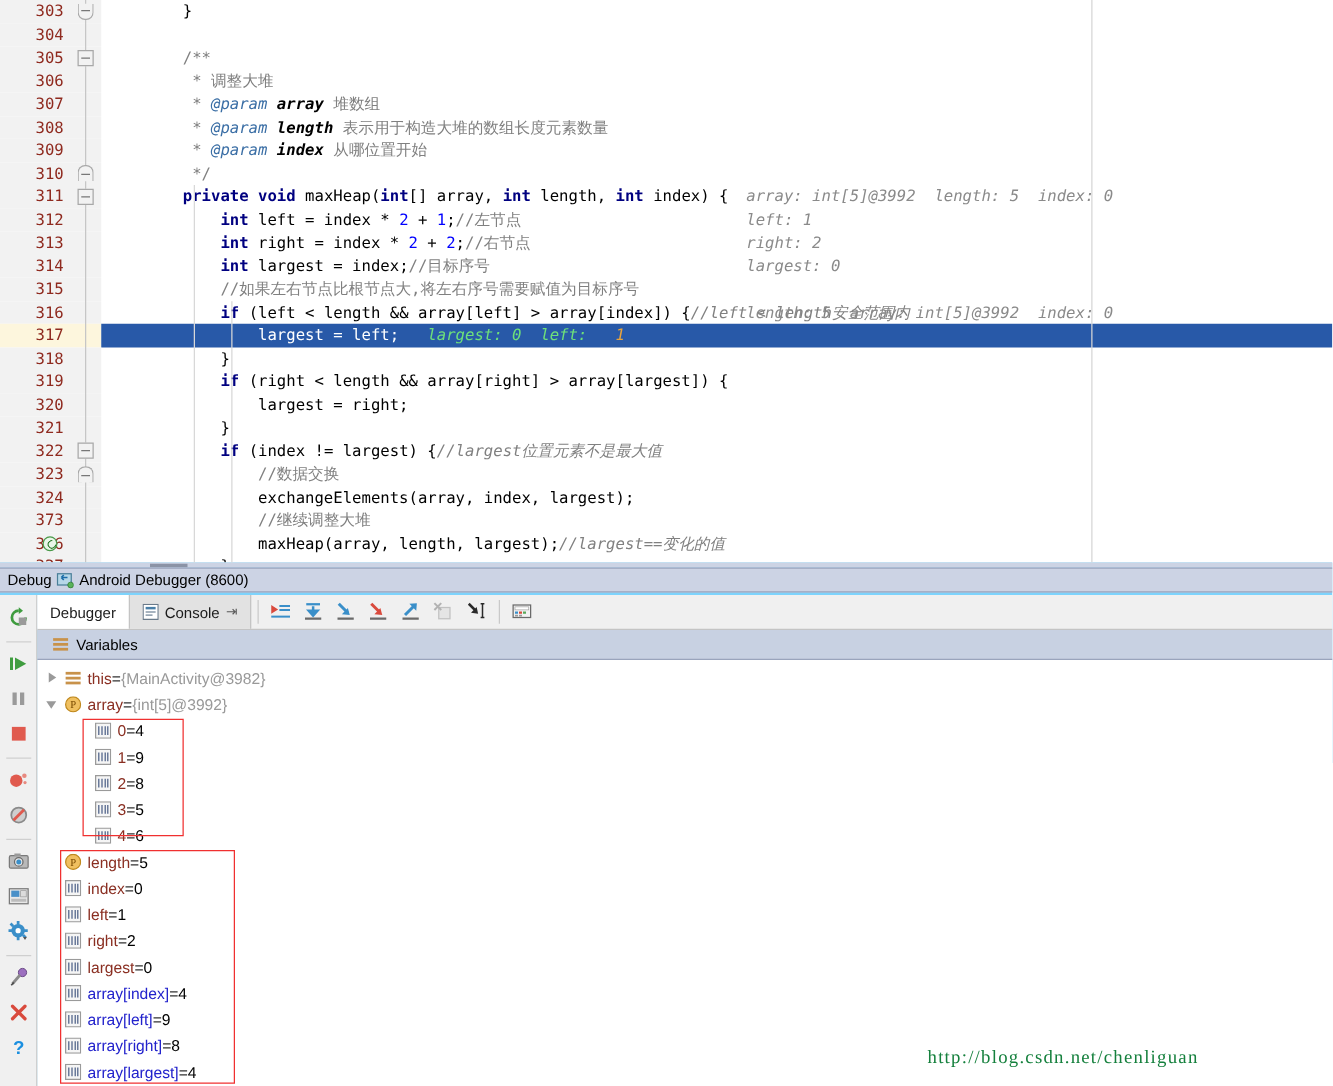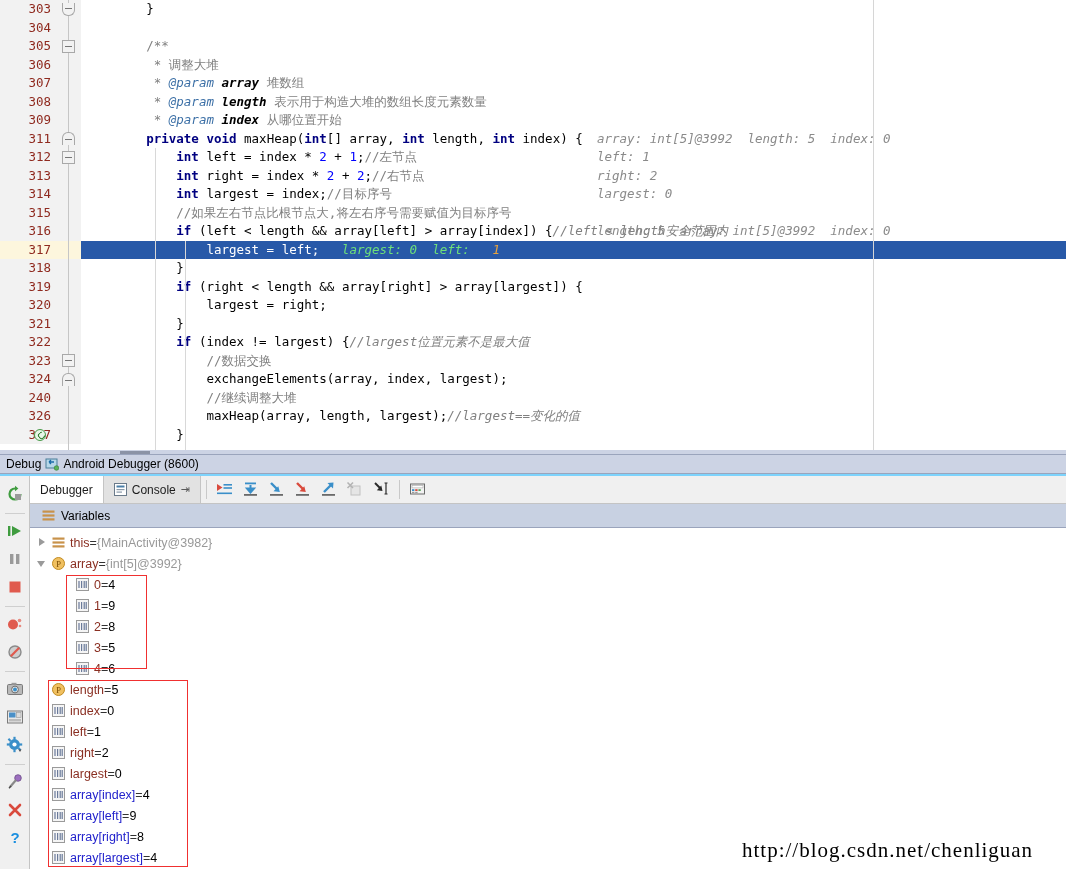--- a/index.html
+++ b/index.html
@@ -209,55 +209,56 @@
   
   .redbox {
     position: absolute; border: 1px solid #f03030; pointer-events: none;
     z-index: 10;
   }
 
   
   #watermark {
     position: absolute; left: 742px; top: 838px;
     font-family: "Liberation Serif", serif;
-    font-size: 21px; color: #000000; letter-spacing: 1px;
+    font-size: 15px; color: #15803d; letter-spacing: 1px;
     white-space: nowrap;
   }
 </style>
 </head>
 <body>
 
 <div id="root">
 
   <div id="editor">
     <div id="foldline"></div>
     <div id="marginline"></div>
     <div class="code-rows" id="code-rows">
         <div class="row" style="height: 18.5px; line-height: 18.5px;"><div class="gutter">303</div><div class="foldcol"></div><div class="codecell"><span class="txt">        }</span></div></div>
         <div class="row" style="height: 18.5px; line-height: 18.5px; padding-left: 43px;"><div class="gutter">304</div><div class="foldcol"></div><div class="codecell"></div></div>
         <div class="row" style="height: 18.5px; line-height: 18.5px;"><div class="gutter">305</div><div class="foldcol"></div><div class="codecell"><span class="jd">        /**</span></div></div>
         <div class="row" style="height: 18.5px; line-height: 18.5px; padding-left: 32px;"><div class="gutter">306</div><div class="foldcol"></div><div class="codecell"><span class="jd">         * 调整大堆</span></div></div>
         <div class="row" style="height: 18.5px; line-height: 18.5px;"><div class="gutter">307</div><div class="foldcol"></div><div class="codecell"><span class="jd">         * </span><span class="jdt">@param</span><span class="jd"> </span><span class="jdp">array</span><span class="jd"> 堆数组</span></div></div>
         <div class="row" style="height: 18.5px; line-height: 18.5px;"><div class="gutter">308</div><div class="foldcol"></div><div class="codecell"><span class="jd">         * </span><span class="jdt">@param</span><span class="jd"> </span><span class="jdp">length</span><span class="jd"> 表示用于构造大堆的数组长度元素数量</span></div></div>
         <div class="row" style="height: 18.5px; line-height: 18.5px;"><div class="gutter">309</div><div class="foldcol"></div><div class="codecell"><span class="jd">         * </span><span class="jdt">@param</span><span class="jd"> </span><span class="jdp">index</span><span class="jd"> 从哪位置开始</span></div></div>
+        <div class="row" style="height: 18.5px; line-height: 18.5px;"><div class="gutter">310</div><div class="foldcol"></div><div class="codecell"><span class="jd">         */</span></div></div>
         <div class="row" style="height: 18.5px; line-height: 18.5px;"><div class="gutter">311</div><div class="foldcol"></div><div class="codecell"><span class="txt">        </span><span class="kw">private</span><span class="txt"> </span><span class="kw">void</span><span class="txt"> maxHeap(</span><span class="kw">int</span><span class="txt">[] array, </span><span class="kw">int</span><span class="txt"> length, </span><span class="kw">int</span><span class="txt"> index) {</span></div><div style="position: absolute; left: 597px; top: 0px; height: 100%; white-space: pre;"><span class="hint" style="font-family: &quot;DejaVu Sans Mono&quot;, monospace; font-size: 12.5px;">array: int[5]@3992</span><span class="hint" style="font-family: &quot;DejaVu Sans Mono&quot;, monospace; font-size: 12.5px;">  length: 5</span><span class="hint" style="font-family: &quot;DejaVu Sans Mono&quot;, monospace; font-size: 12.5px;">  index: 0</span></div></div>
         <div class="row" style="height: 18.5px; line-height: 18.5px;"><div class="gutter">312</div><div class="foldcol"></div><div class="codecell"><span class="txt">            </span><span class="kw">int</span><span class="txt"> left = index * </span><span class="num">2</span><span class="txt"> + </span><span class="num">1</span><span class="txt">;</span><span class="cm">//左节点</span></div><div style="position: absolute; left: 597px; top: 0px; height: 100%; white-space: pre;"><span class="hint" style="font-family: &quot;DejaVu Sans Mono&quot;, monospace; font-size: 12.5px;">left: 1</span></div></div>
         <div class="row" style="height: 18.5px; line-height: 18.5px;"><div class="gutter">313</div><div class="foldcol"></div><div class="codecell"><span class="txt">            </span><span class="kw">int</span><span class="txt"> right = index * </span><span class="num">2</span><span class="txt"> + </span><span class="num">2</span><span class="txt">;</span><span class="cm">//右节点</span></div><div style="position: absolute; left: 597px; top: 0px; height: 100%; white-space: pre;"><span class="hint" style="font-family: &quot;DejaVu Sans Mono&quot;, monospace; font-size: 12.5px;">right: 2</span></div></div>
         <div class="row" style="height: 18.5px; line-height: 18.5px;"><div class="gutter">314</div><div class="foldcol"></div><div class="codecell"><span class="txt">            </span><span class="kw">int</span><span class="txt"> largest = index;</span><span class="cm">//目标序号</span></div><div style="position: absolute; left: 597px; top: 0px; height: 100%; white-space: pre;"><span class="hint" style="font-family: &quot;DejaVu Sans Mono&quot;, monospace; font-size: 12.5px;">largest: 0</span></div></div>
         <div class="row" style="height: 18.5px; line-height: 18.5px;"><div class="gutter">315</div><div class="foldcol"></div><div class="codecell"><span class="txt">            </span><span class="cm">//如果左右节点比根节点大,将左右序号需要赋值为目标序号</span></div></div>
         <div class="row" style="height: 18.5px; line-height: 18.5px;"><div class="gutter">316</div><div class="foldcol"></div><div class="codecell"><span class="txt">            </span><span class="kw">if</span><span class="txt"> (left &lt; length &amp;&amp; array[left] &gt; array[index]) {</span><span class="cmi">//left &lt; length安全范围内</span></div><div style="position: absolute; left: 597px; top: 0px; height: 100%; white-space: pre;"><span class="hint" style="font-family: &quot;DejaVu Sans Mono&quot;, monospace; font-size: 12.5px;">length: 5</span><span class="hint" style="font-family: &quot;DejaVu Sans Mono&quot;, monospace; font-size: 12.5px;">  array: int[5]@3992</span><span class="hint" style="font-family: &quot;DejaVu Sans Mono&quot;, monospace; font-size: 12.5px;">  index: 0</span></div></div>
         <div class="row active" style="height: 18.5px; line-height: 18.5px;"><div class="gutter">317</div><div class="foldcol"></div><div class="codecell"><span class="txt">                largest = left;</span><span class="hintg" style="color: rgb(110, 224, 122);">   largest: 0</span><span class="hintg" style="color: rgb(110, 224, 122);">  left: </span><span class="hinto" style="color: rgb(232, 163, 61);">  1</span></div></div>
         <div class="row" style="height: 18.5px; line-height: 18.5px;"><div class="gutter">318</div><div class="foldcol"></div><div class="codecell"><span class="txt">            }</span></div></div>
         <div class="row" style="height: 18.5px; line-height: 18.5px;"><div class="gutter">319</div><div class="foldcol"></div><div class="codecell"><span class="txt">            </span><span class="kw">if</span><span class="txt"> (right &lt; length &amp;&amp; array[right] &gt; array[largest]) {</span></div></div>
         <div class="row" style="height: 18.5px; line-height: 18.5px;"><div class="gutter">320</div><div class="foldcol"></div><div class="codecell"><span class="txt">                largest = right;</span></div></div>
         <div class="row" style="height: 18.5px; line-height: 18.5px;"><div class="gutter">321</div><div class="foldcol"></div><div class="codecell"><span class="txt">            }</span></div></div>
         <div class="row" style="height: 18.5px; line-height: 18.5px;"><div class="gutter">322</div><div class="foldcol"></div><div class="codecell"><span class="txt">            </span><span class="kw">if</span><span class="txt"> (index != largest) {</span><span class="cmi">//largest位置元素不是最大值</span></div></div>
         <div class="row" style="height: 18.5px; line-height: 18.5px;"><div class="gutter">323</div><div class="foldcol"></div><div class="codecell"><span class="txt">                </span><span class="cm">//数据交换</span></div></div>
         <div class="row" style="height: 18.5px; line-height: 18.5px;"><div class="gutter">324</div><div class="foldcol"></div><div class="codecell"><span class="txt">                exchangeElements(array, index, largest);</span></div></div>
-        <div class="row" style="height: 18.5px; line-height: 18.5px;"><div class="gutter">240</div><div class="foldcol"></div><div class="codecell"><span class="txt">                </span><span class="cm">//继续调整大堆</span></div></div>
+        <div class="row" style="height: 18.5px; line-height: 18.5px;"><div class="gutter">373</div><div class="foldcol"></div><div class="codecell"><span class="txt">                </span><span class="cm">//继续调整大堆</span></div></div>
         <div class="row" style="height: 18.5px; line-height: 18.5px;"><div class="gutter">326</div><div class="foldcol"></div><div class="codecell"><span class="txt">                maxHeap(array, length, largest);</span><span class="cmi">//largest==变化的值</span></div></div>
         <div class="row" style="height: 18.5px; line-height: 18.5px;"><div class="gutter">327</div><div class="foldcol"></div><div class="codecell"><span class="txt">            }</span></div></div>
       </div>
     <div id="fold-markers">
         <div class="runmark" style="top: 428.5px;"></div>
         <div class="foldmark cap" style="top: 2.5px;"></div>
         <div class="foldmark" style="top: 39.5px;"></div>
         <div class="foldmark capup" style="top: 132px;"></div>
         <div class="foldmark" style="top: 150.5px;"></div>
         <div class="foldmark" style="top: 354px;"></div>

